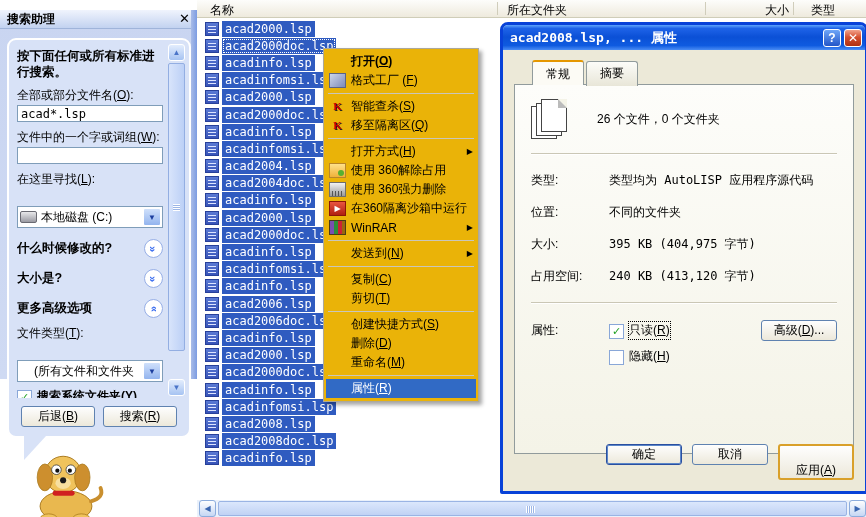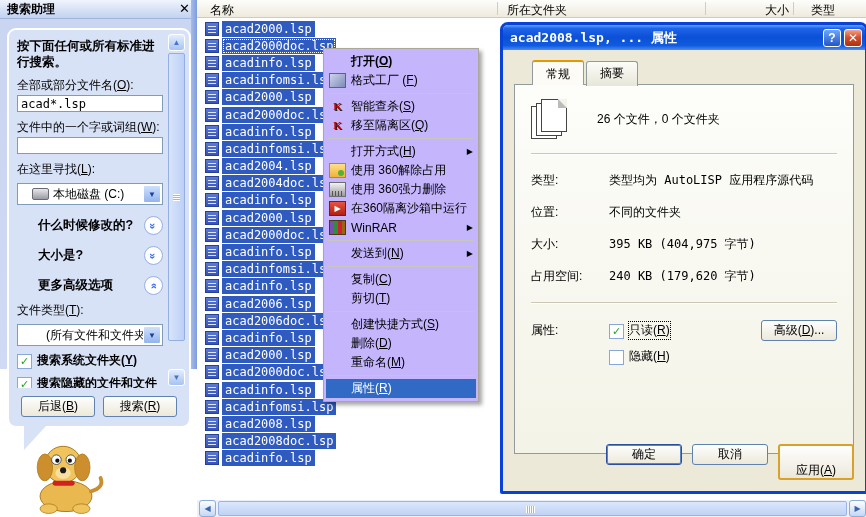--- a/index.html
+++ b/index.html
@@ -1,46 +1,46 @@
 <!DOCTYPE html>
 <html><head>
 <meta charset="utf-8">
 <style>
   html,body{margin:0;padding:0;background:#fff;}
   #screen{position:relative;width:866px;height:517px;overflow:hidden;background:#fff;
     font-family:"Liberation Sans","DejaVu Sans",sans-serif;font-size:12px;color:#000;}
   .mono{font-family:"DejaVu Sans Mono","Liberation Mono",monospace;}
 
   
-  #search-panel{position:absolute;left:0;top:0;width:197px;height:369px;
+  #search-panel{position:absolute;left:0;top:10px;width:197px;height:369px;
     background:linear-gradient(180deg,#c9d5f1,#cfdaf3);}
   #search-panel::after{content:"";position:absolute;right:0;top:0;width:6px;height:100%;
     background:linear-gradient(90deg,#a9bce8,#7c9ce2);}
   .sp-titlebar{height:18px;background:linear-gradient(180deg,#f0f4fd,#c2d2f0);
     border-bottom:1px solid #9fb4da;display:flex;align-items:center;padding:0 7px;}
   .sp-title{flex:1;font-weight:bold;font-size:12px;}
   .sp-close{font-weight:bold;font-size:13px;cursor:default;line-height:14px;}
   .sp-balloon{position:absolute;left:7px;top:28px;width:184px;height:400px;
     background:#d8e2f7;border:2px solid #fff;border-radius:9px;box-sizing:border-box;}
   .sp-tail{position:absolute;left:24px;top:426px;width:0;height:0;
     border-top:24px solid #d8e2f7;border-right:22px solid transparent;}
   .sp-content{position:absolute;left:8px;top:6px;right:26px;bottom:38px;overflow:hidden;}
   .sp-heading{font-weight:bold;font-size:12.5px;line-height:16px;margin:2px 0 6px;}
   .sp-label{margin:8px 0 2px;line-height:15px;}
   .sp-input{width:100%;height:17px;border:1px solid #7f9db9;box-sizing:border-box;
     font:12px "DejaVu Sans Mono","Liberation Mono",monospace;padding:0 3px;background:#fff;}
   .sp-select{height:20px;border:1px solid #7f9db9;background:#fff;display:flex;
-    align-items:center;padding-left:14px;position:relative;margin-top:6px;}
+    align-items:center;padding-left:2px;position:relative;margin-top:19px;}
   .sp-select .txt{flex:1;white-space:nowrap;overflow:hidden;}
   .dd-btn{position:absolute;right:1px;top:1px;bottom:1px;width:16px;border-radius:2px;
     background:linear-gradient(180deg,#cfe0fb,#93b4ee);border:1px solid #fff;
     color:#1c3e9e;font-size:8px;display:flex;align-items:center;justify-content:center;}
   .disk-icon{width:15px;height:10px;margin-right:4px;border-radius:2px;
     background:linear-gradient(180deg,#e8e8ea,#9a9aa2);border:1px solid #6a6a72;}
-  .sp-secrow{display:flex;justify-content:space-between;align-items:center;margin-top:11px;margin-left:21px;}
+  .sp-secrow{display:flex;justify-content:space-between;align-items:center;margin-top:11px;}
   .sp-secrow .bold{font-weight:bold;font-size:12.5px;}
   .chev{width:17px;height:17px;border-radius:50%;background:#fff;border:1px solid #96aee6;
     color:#3a6df0;display:flex;align-items:center;justify-content:center;
     font-size:11px;font-weight:bold;flex:none;}
   .chev span{display:inline-block;}
   .chev .down{transform:rotate(90deg);}
   .chev .up{transform:rotate(-90deg);}
   .sp-check{display:flex;gap:5px;margin-top:7px;align-items:flex-start;line-height:14px;}
   .cb{width:13px;height:13px;flex:none;background:#fff;border:1px solid #89a7d8;
     color:#21a121;font-size:11px;font-weight:bold;line-height:12px;text-align:center;margin-top:1px;}
@@ -67,21 +67,21 @@
   .frow{height:17.2px;display:flex;align-items:center;}
   .ficon{width:14px;height:14px;margin-left:8px;flex:none;position:relative;box-sizing:border-box;
     background:linear-gradient(180deg,#5a7ad4,#3753b8);border:1px solid #27409a;}
   .ficon::after{content:"";position:absolute;left:2px;top:3px;width:8px;height:7px;
     background:repeating-linear-gradient(180deg,#dce4ff 0 1px,transparent 1px 3px);}
   .fname{margin-left:3px;font-family:"DejaVu Sans Mono","Liberation Mono",monospace;
     font-size:12px;color:#fff;background:#2f5bc0;padding:1px 3px;white-space:nowrap;}
   .frow.focused .fname{outline:1px dotted #fff;outline-offset:-2px;}
 
   
-  #context-menu{position:absolute;left:323px;top:48px;width:156px;background:#c4b5fd;
+  #context-menu{position:absolute;left:323px;top:48px;width:156px;background:#eab308;
     border:1px solid #aca899;box-shadow:3px 3px 4px rgba(0,0,0,.35);padding:3px 2px;box-sizing:border-box;}
   .mitem{display:flex;align-items:center;height:19px;padding:0 3px;}
   .mitem.bold .mlabel{font-weight:bold;}
   .mitem.sel{background:#316ac5;color:#fff;}
   .micon{width:17px;height:15px;margin-right:5px;flex:none;box-sizing:border-box;
     font-size:11px;line-height:14px;text-align:center;}
   .mlabel{white-space:nowrap;}
   .marrow{margin-left:auto;font-size:8px;}
   .msep{height:1px;background:#c9c6bc;margin:3px 2px;}
   .format-factory-icon{background:linear-gradient(135deg,#cdd6ec,#7d8ab8);border:1px solid #5a6488;}
@@ -467,21 +467,21 @@
             <div class="prow">
               <span class="plabel">位置:</span>
               <span class="pval">不同的文件夹</span>
             </div>
             <div class="prow">
               <span class="plabel">大小:</span>
               <span class="pval">395 KB (404,975 字节)</span>
             </div>
             <div class="prow">
               <span class="plabel">占用空间:</span>
-              <span class="pval">240 KB (179,620 字节)</span>
+              <span class="pval">240 KB (413,120 字节)</span>
             </div>
           </div>
         <hr class="hsep">
         <div class="attr-block">
           <span class="plabel">属性:</span>
           <span class="attr-cbs">
             <span class="attr-cb">
               <span class="cb">✓</span>
               <span class="lab focus ak">只读(<u>R</u>)</span>
             </span>

